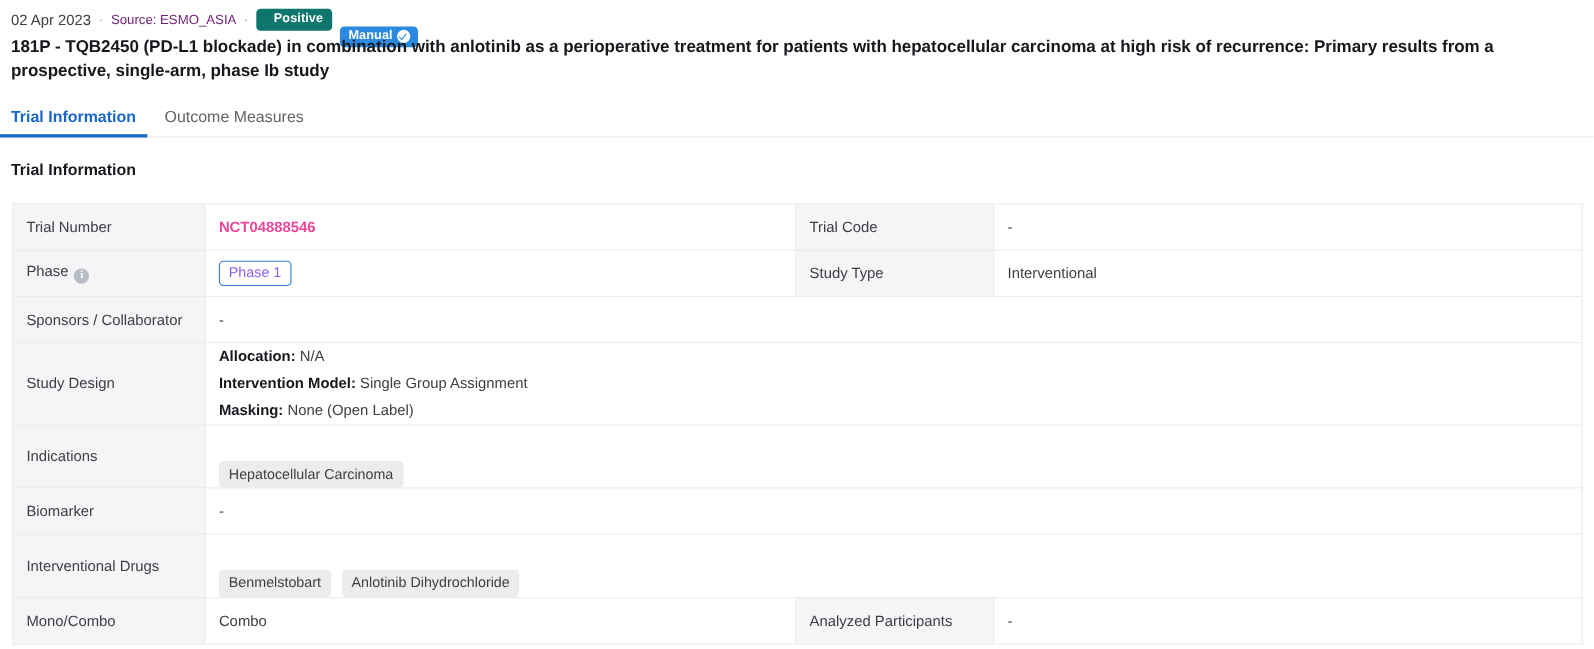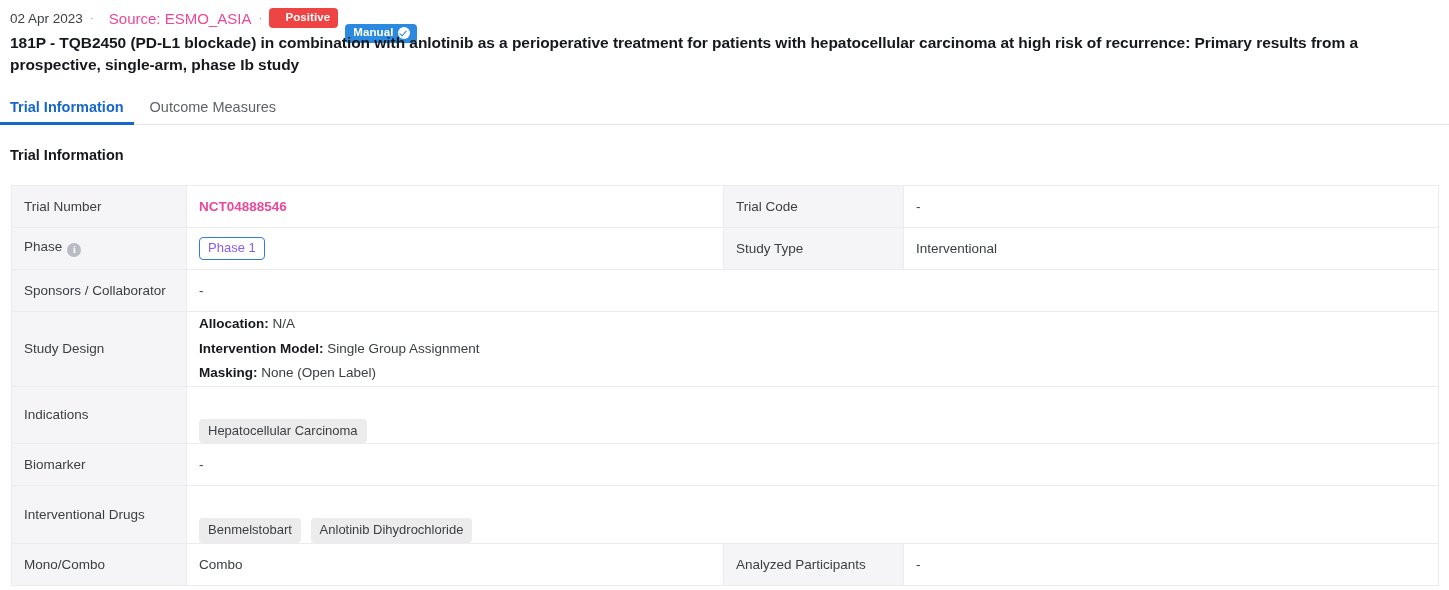--- a/index.html
+++ b/index.html
@@ -19,39 +19,38 @@
     display: flex;
     align-items: center;
     padding: 8px 0 0 10px;
     height: 28px;
     gap: 7px;
     font-size: 13.5px;
   }
   .meta-date { color: #3c4043; font-size: 13.5px; }
   .meta-dot { color: #9aa0a6; font-size: 12px; line-height: 1; }
   .meta-source {
-    color: #ec4899;
-    font-size: 15px;
+    color: #701a75;
+    font-size: 12px;
     text-decoration: none;
     cursor: pointer;
-    margin-left: 8px;
   }
   .badge {
     display: inline-flex;
     align-items: center;
     gap: 4px;
     border-radius: 4px;
     color: #fff;
     font-size: 11.5px;
     font-weight: bold;
     padding: 2.5px 8px 3.5px;
     line-height: 1.15;
     letter-spacing: .1px;
   }
-  .badge-positive { background: #ef4444; padding-left: 16px; }
+  .badge-positive { background: #0f766e; padding-left: 16px; }
   .badge-manual { background: #2b8ae0; padding-right: 7px; margin-top: 31px; }
   .check-circle {
     display: inline-block;
     width: 12px; height: 12px;
     border-radius: 50%;
     background: #fff;
     position: relative;
     flex: 0 0 auto;
   }
   .check-circle::after {

